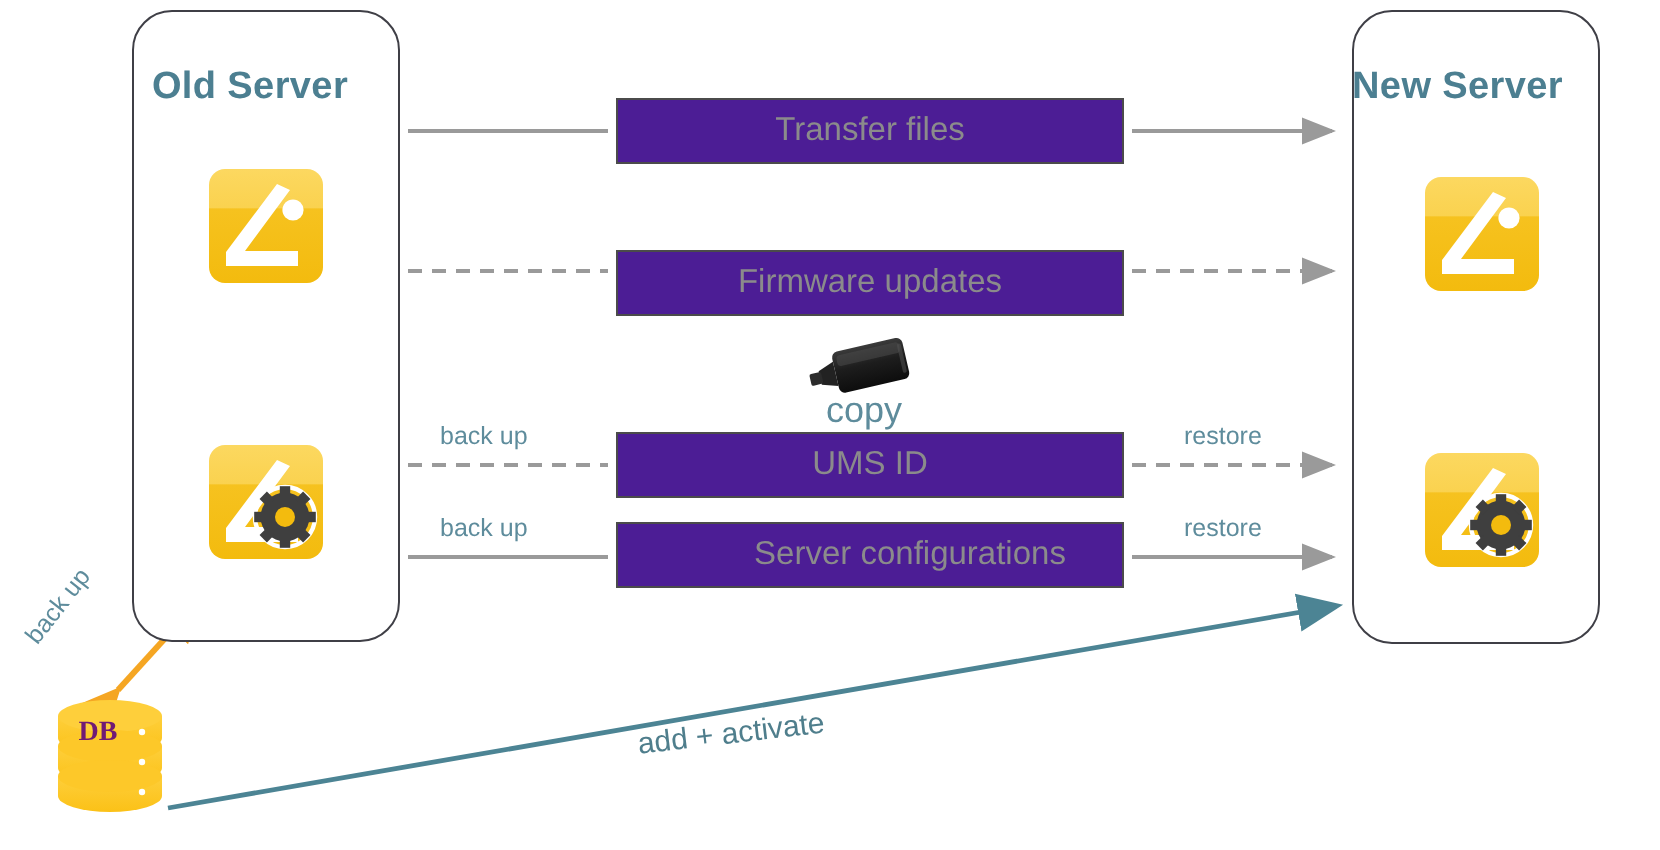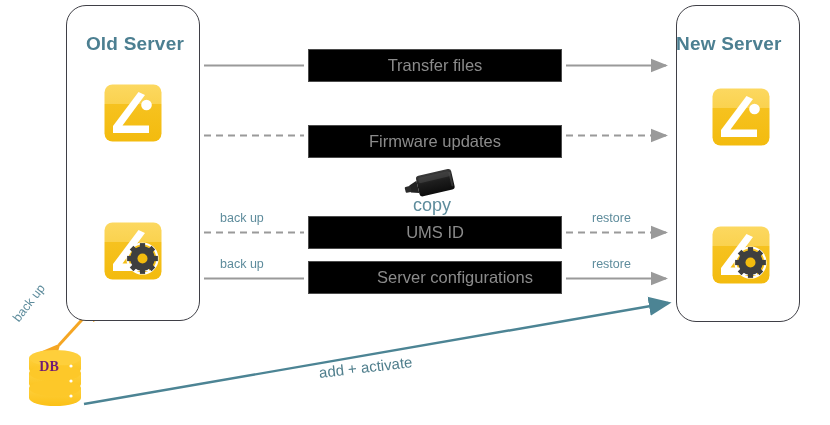--- a/index.html
+++ b/index.html
@@ -60,21 +60,21 @@
   }
   #icon-old-top    { left: 104px; top: 84px; }
   #icon-old-bottom { left: 104px; top: 222px; }
   #icon-new-top    { left: 712px; top: 88px; }
   #icon-new-bottom { left: 712px; top: 226px; }
 
   
   .row-box {
     position: absolute;
     border: 1.2px solid #4b4b4b;
-    background: #000000;
+    background: #4c1d95;
     box-sizing: border-box;
     display: flex;
     align-items: center;
     justify-content: center;
     color: #8b8b8b;
     font-size: 16.5px;
     white-space: nowrap;
   }
   #box-transfer  { left: 308px; top: 49px;  width: 254px; height: 33px; }
   #box-firmware  { left: 308px; top: 125px; width: 254px; height: 33px; }
@@ -201,21 +201,21 @@
     <g>
       <line x1="59" y1="345" x2="100" y2="300" stroke="#f5a623" stroke-width="3" marker-end="url(#arrowOrangeUp)" marker-start="url(#arrowOrangeUp)"></line>
     </g>
 
     <g>
       <line x1="84" y1="404" x2="668" y2="303" stroke="#4c8494" stroke-width="2.4" marker-end="url(#arrowTeal)"></line>
     </g>
   </svg>
 
   <div class="panel" id="panel-old"></div>
-  <div class="panel-title" style="left:66px; width:118px;text-align:right;">Old Server</div>
+  <div class="panel-title" style="left:66px; width:118px;">Old Server</div>
 
   <svg class="app-icon" id="icon-old-top" viewBox="0 0 58 58">
     <rect x="0.5" y="0.5" width="57" height="57" rx="8" ry="8" fill="url(#iconGrad)"></rect>
     <path d="M34.5 8 L41 11 L18.5 41.5 L45 41.5 L45 49 L9 49 L9 42 Z" fill="#ffffff"></path>
     <circle cx="42.5" cy="21" r="5.3" fill="#ffffff"></circle>
   </svg>
 
   <svg class="app-icon" id="icon-old-bottom" viewBox="0 0 58 58">
     <rect x="0.5" y="0.5" width="57" height="57" rx="8" ry="8" fill="url(#iconGrad)"></rect>
     <path d="M34.5 8 L41 11 L18.5 41.5 L45 41.5 L45 49 L9 49 L9 42 Z" fill="#ffffff"></path>

